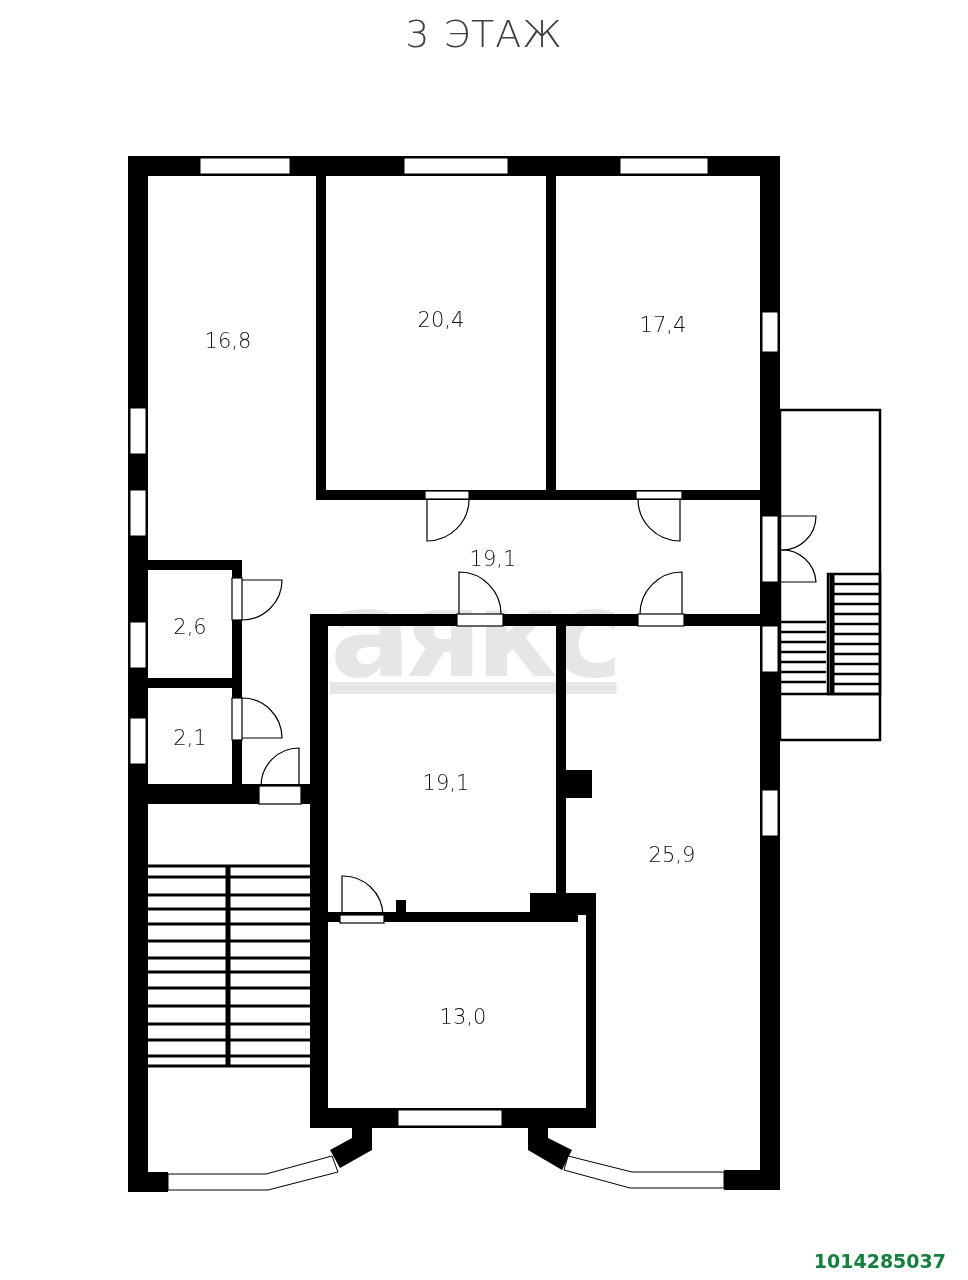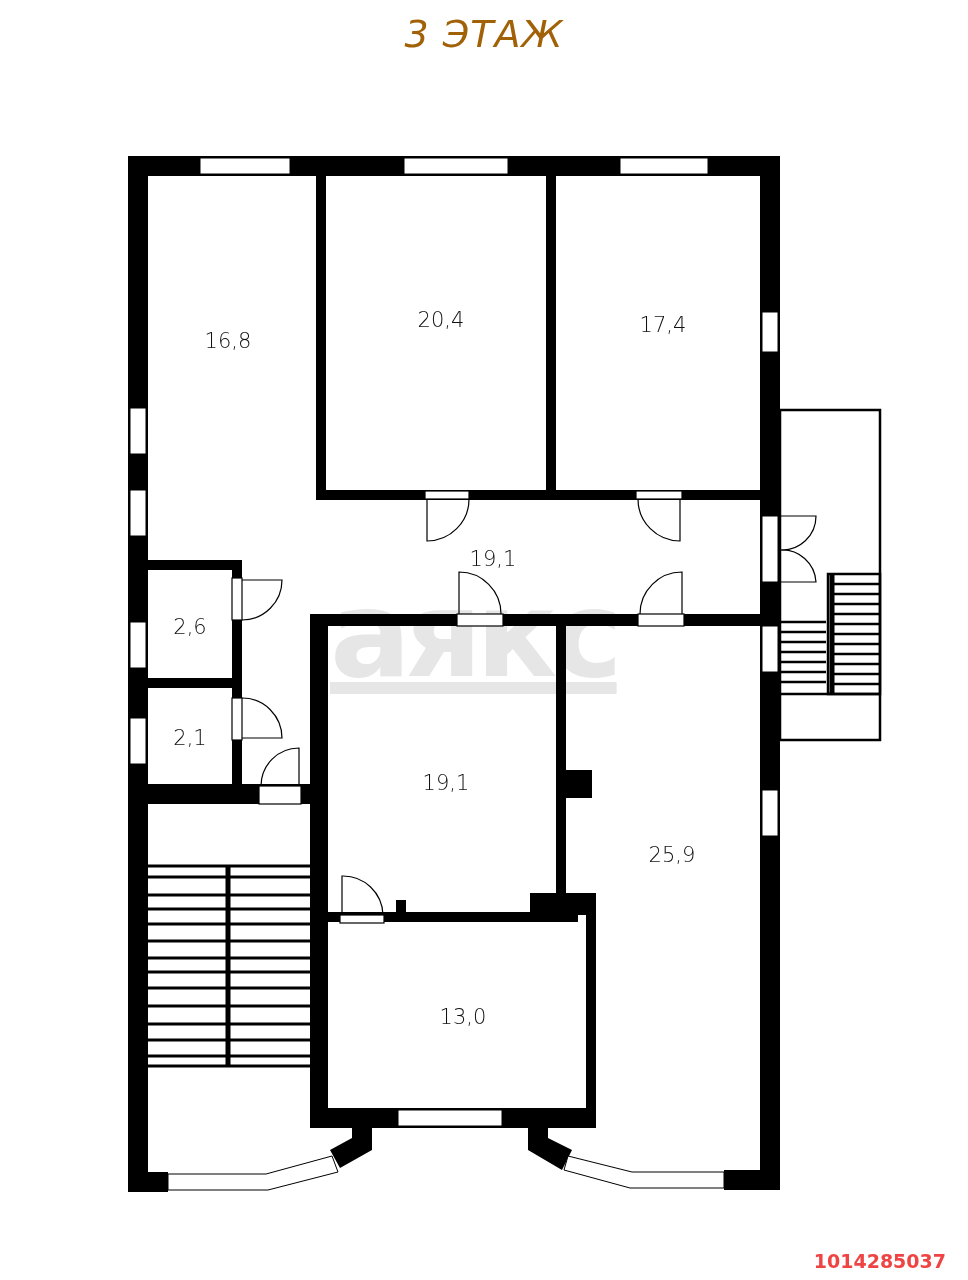--- a/index.html
+++ b/index.html
@@ -1,27 +1,27 @@
 <!DOCTYPE html>
 <html><head>
 <meta charset="utf-8">
 <style>
   html, body { margin: 0; padding: 0; background: #ffffff; }
   body { width: 968px; height: 1280px; position: relative; overflow: hidden;
          font-family: "Liberation Sans", sans-serif; }
   .title { position: absolute; top: 12px; left: 0; width: 968px; text-align: center;
            font-family: "DejaVu Sans", sans-serif; font-size: 38px; font-weight: 300;
-           letter-spacing: 1px; color: #a16207; font-style: italic; }
+           letter-spacing: 1px; color: #404040; }
   .plan { position: absolute; left: 0; top: 0; }
   .room-label { font-family: "DejaVu Sans", sans-serif; font-size: 21px; fill: #111; font-weight: 300; }
   .watermark { position: absolute; left: 330px; top: 575px; font-family: "DejaVu Sans", sans-serif;
                font-weight: bold; font-size: 120px; color: #e6e6e6; letter-spacing: -6px;
                line-height: 1; z-index: 0; text-decoration: underline; }
   .listing-id { position: absolute; right: 22px; bottom: 8px; font-family: "DejaVu Sans", sans-serif;
-                font-weight: bold; font-size: 19px; color: #ef4444; }
+                font-weight: bold; font-size: 19px; color: #15803d; }
 </style>
 </head>
 <body>
 
 <div class="title">3 ЭТАЖ</div>
 
 <div class="watermark">аякс</div>
 
 <svg class="plan" width="968" height="1280" viewBox="0 0 968 1280" xmlns="http://www.w3.org/2000/svg">
   <g fill="#000">

